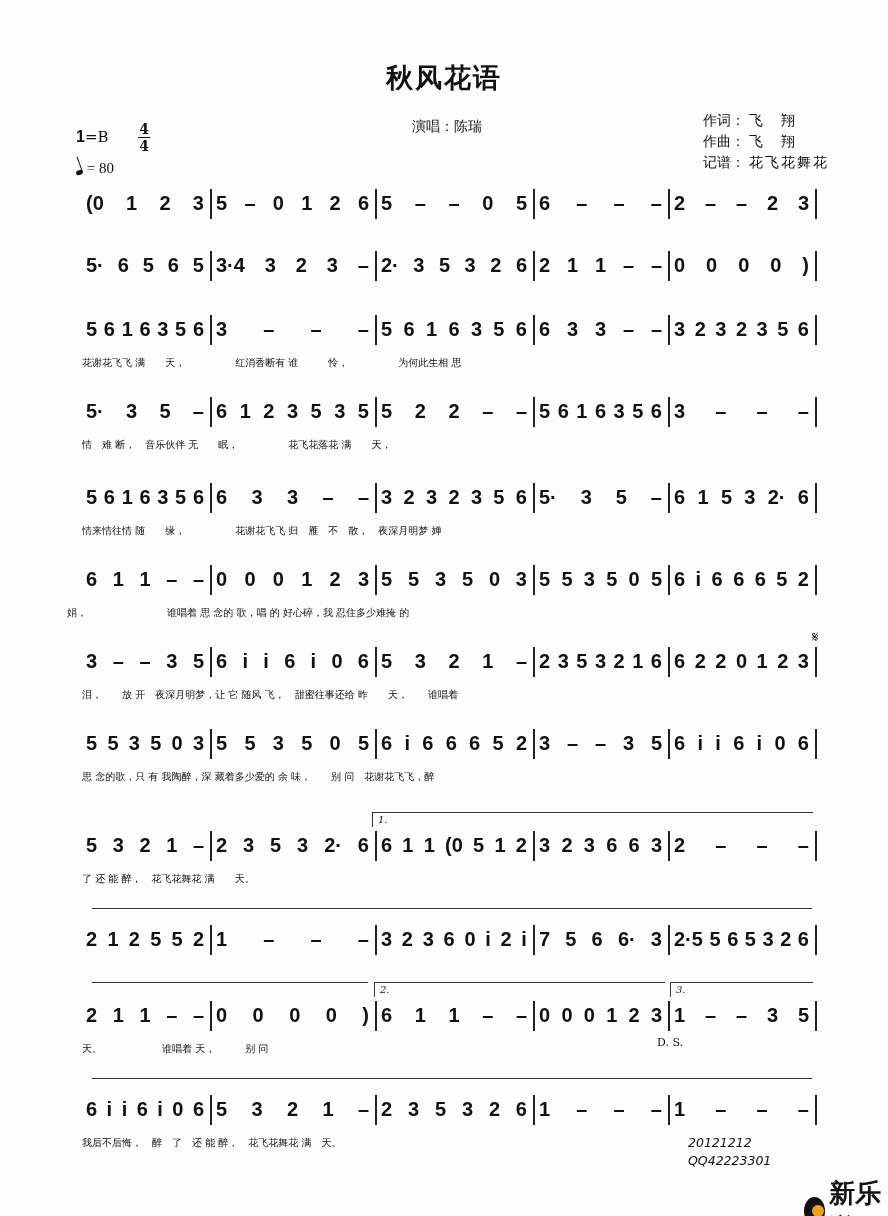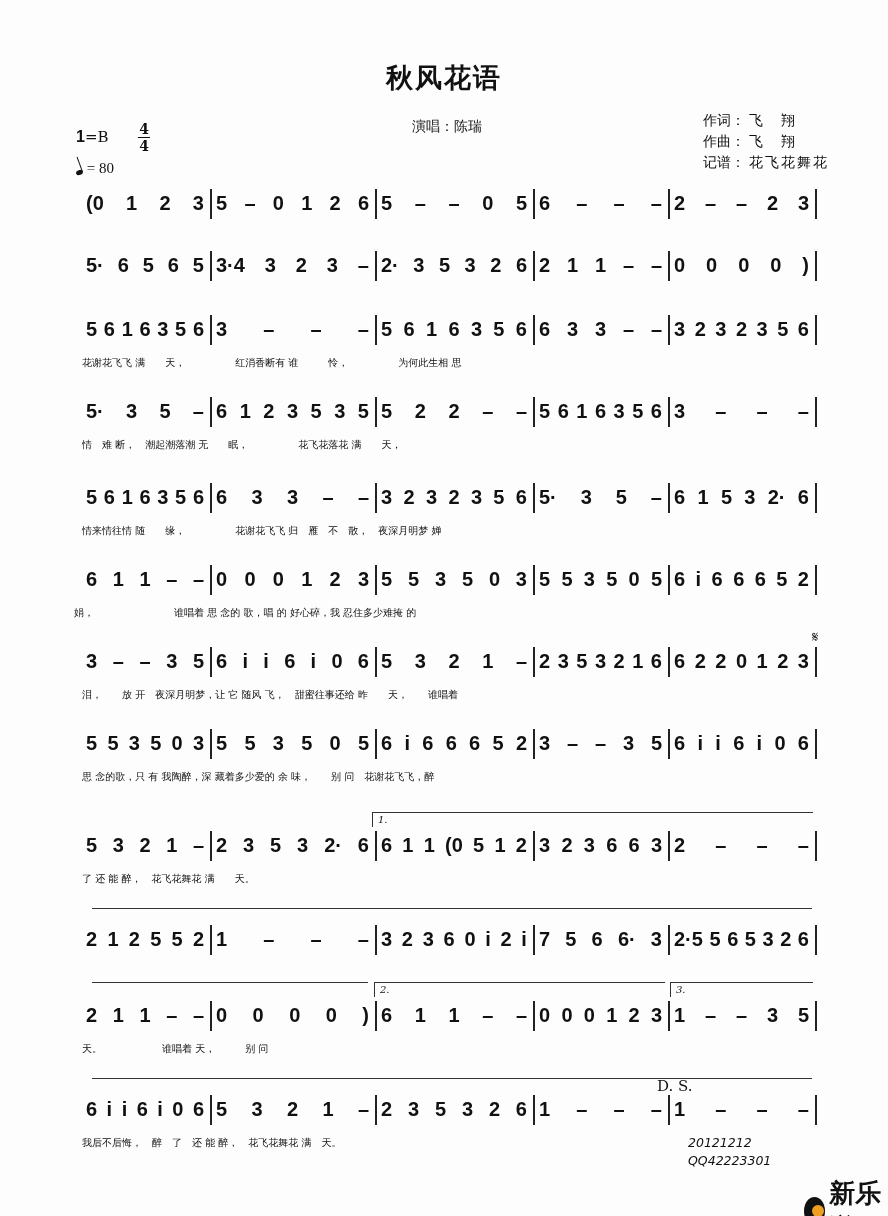--- a/index.html
+++ b/index.html
@@ -18,21 +18,21 @@
 
   .row { position:absolute; left:0; width:888px; }
   .bar { position:absolute; width:1.6px; background:#222; height:30px; }
   .notes { position:absolute; font-family:"Liberation Sans", sans-serif; font-weight:bold; font-size:20px; white-space:nowrap; }
   .n { display:inline-block; position:relative; text-align:center; }
   .lyr { position:absolute; font-family:"DejaVu Serif", serif; font-size:10px; white-space:pre; letter-spacing:0; }
   .volta { position:absolute; border-top:1.4px solid #333; height:14px; font-family:"DejaVu Serif", serif; font-style:italic; font-size:10px; }
   .volta.lb { border-left:1.4px solid #333; }
   .volta span { position:absolute; left:5px; top:1px; }
   .hline { position:absolute; height:1.4px; background:#333; }
-  .small { position:absolute; font-family:"DejaVu Serif", serif; font-size:15px;margin-top:41px; }
+  .small { position:absolute; font-family:"DejaVu Serif", serif; font-size:11px; }
   .wm-date { position:absolute; left:688px; top:1134px; font-family:"DejaVu Sans", sans-serif; font-style:italic; font-size:12.5px; line-height:18px; }
   .wm-logo { position:absolute; left:804px; top:1176px; display:flex; align-items:center; }
   .disc { width:28px; height:28px; border-radius:50%; background:#111; position:relative; }
   .disc::after { content:""; position:absolute; left:8px; top:8px; width:12px; height:12px; border-radius:50%; background:#f0a020; }
   .wm-text { font-family:"DejaVu Sans", sans-serif; font-weight:bold; font-size:26px; margin-left:4px; color:#111; }
   .segno { position:absolute; font-family:"DejaVu Serif", serif; font-size:15px; }
 </style>
 </head>
 <body>
 
@@ -220,21 +220,21 @@
         <span class="n">6</span>
       </div>
       <div class="bar" style="left: 668px; top: -3px;"></div>
       <div class="notes" style="left: 674px; top: 0px; width: 135px; display: flex; justify-content: space-between;">
         <span class="n">3</span>
         <span class="n">–</span>
         <span class="n">–</span>
         <span class="n">–</span>
       </div>
       <div class="bar" style="left: 815px; top: -3px;"></div>
-      <div class="lyr" style="left: 82px; top: 38px;">情　难 断，　潮起潮落潮 无　　眠，　　　　　花飞花落花 满　　天，</div>
+      <div class="lyr" style="left: 82px; top: 38px;">情　难 断，　音乐伙伴 无　　眠，　　　　　花飞花落花 满　　天，</div>
     </div>
     <div class="row" style="top: 486px;">
       <div class="notes" style="left: 86px; top: 0px; width: 118px; display: flex; justify-content: space-between;">
         <span class="n">5</span>
         <span class="n">6</span>
         <span class="n">1</span>
         <span class="n">6</span>
         <span class="n">3</span>
         <span class="n">5</span>
         <span class="n">6</span>
@@ -315,21 +315,21 @@
       <div class="notes" style="left: 674px; top: 0px; width: 135px; display: flex; justify-content: space-between;">
         <span class="n">6</span>
         <span class="n">i</span>
         <span class="n">6</span>
         <span class="n">6</span>
         <span class="n">6</span>
         <span class="n">5</span>
         <span class="n">2</span>
       </div>
       <div class="bar" style="left: 815px; top: -3px;"></div>
-      <div class="lyr" style="left: 74px; top: 38px; text-align: center;">娟，　　　　　　　　谁唱着 思 念的 歌，唱 的 好心碎，我 忍住多少难掩 的</div>
+      <div class="lyr" style="left: 67px; top: 38px; text-align: center;">娟，　　　　　　　　谁唱着 思 念的 歌，唱 的 好心碎，我 忍住多少难掩 的</div>
     </div>
     <div class="row" style="top: 650px;">
       <div class="notes" style="left: 86px; top: 0px; width: 118px; display: flex; justify-content: space-between;">
         <span class="n">3</span>
         <span class="n">–</span>
         <span class="n">–</span>
         <span class="n">3</span>
         <span class="n">5</span>
       </div>
       <div class="bar" style="left: 210px; top: -3px;"></div>

